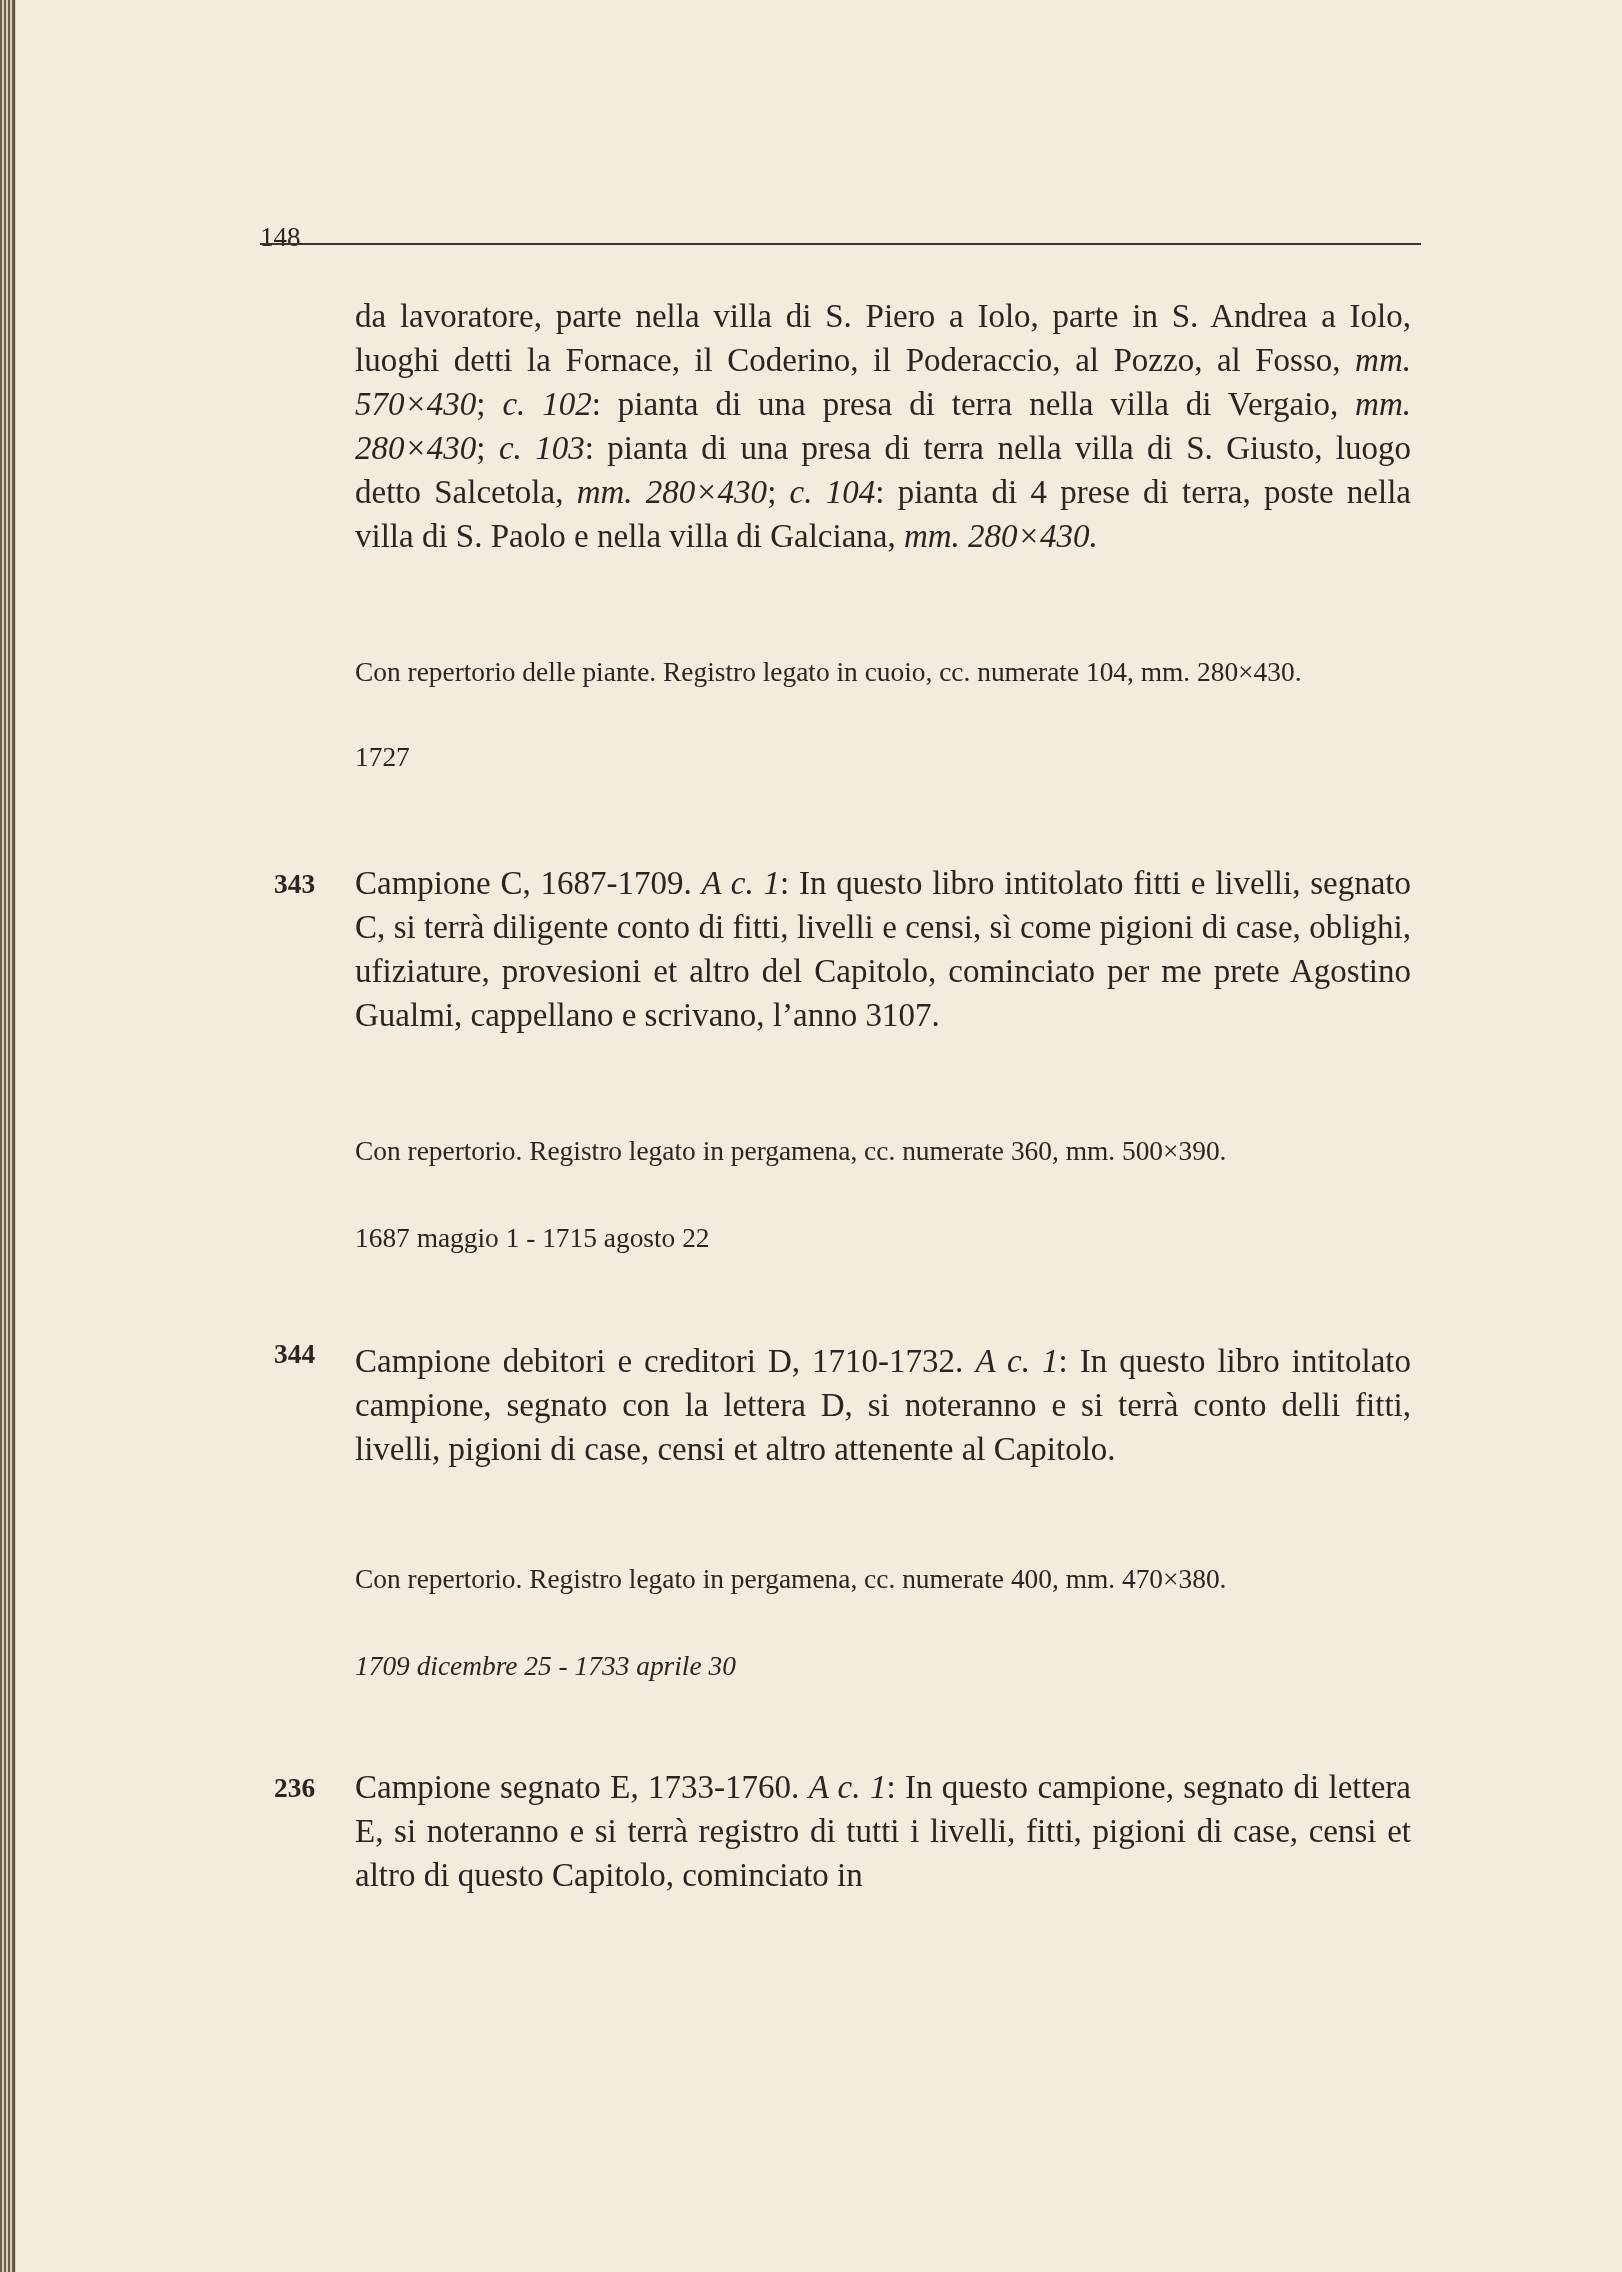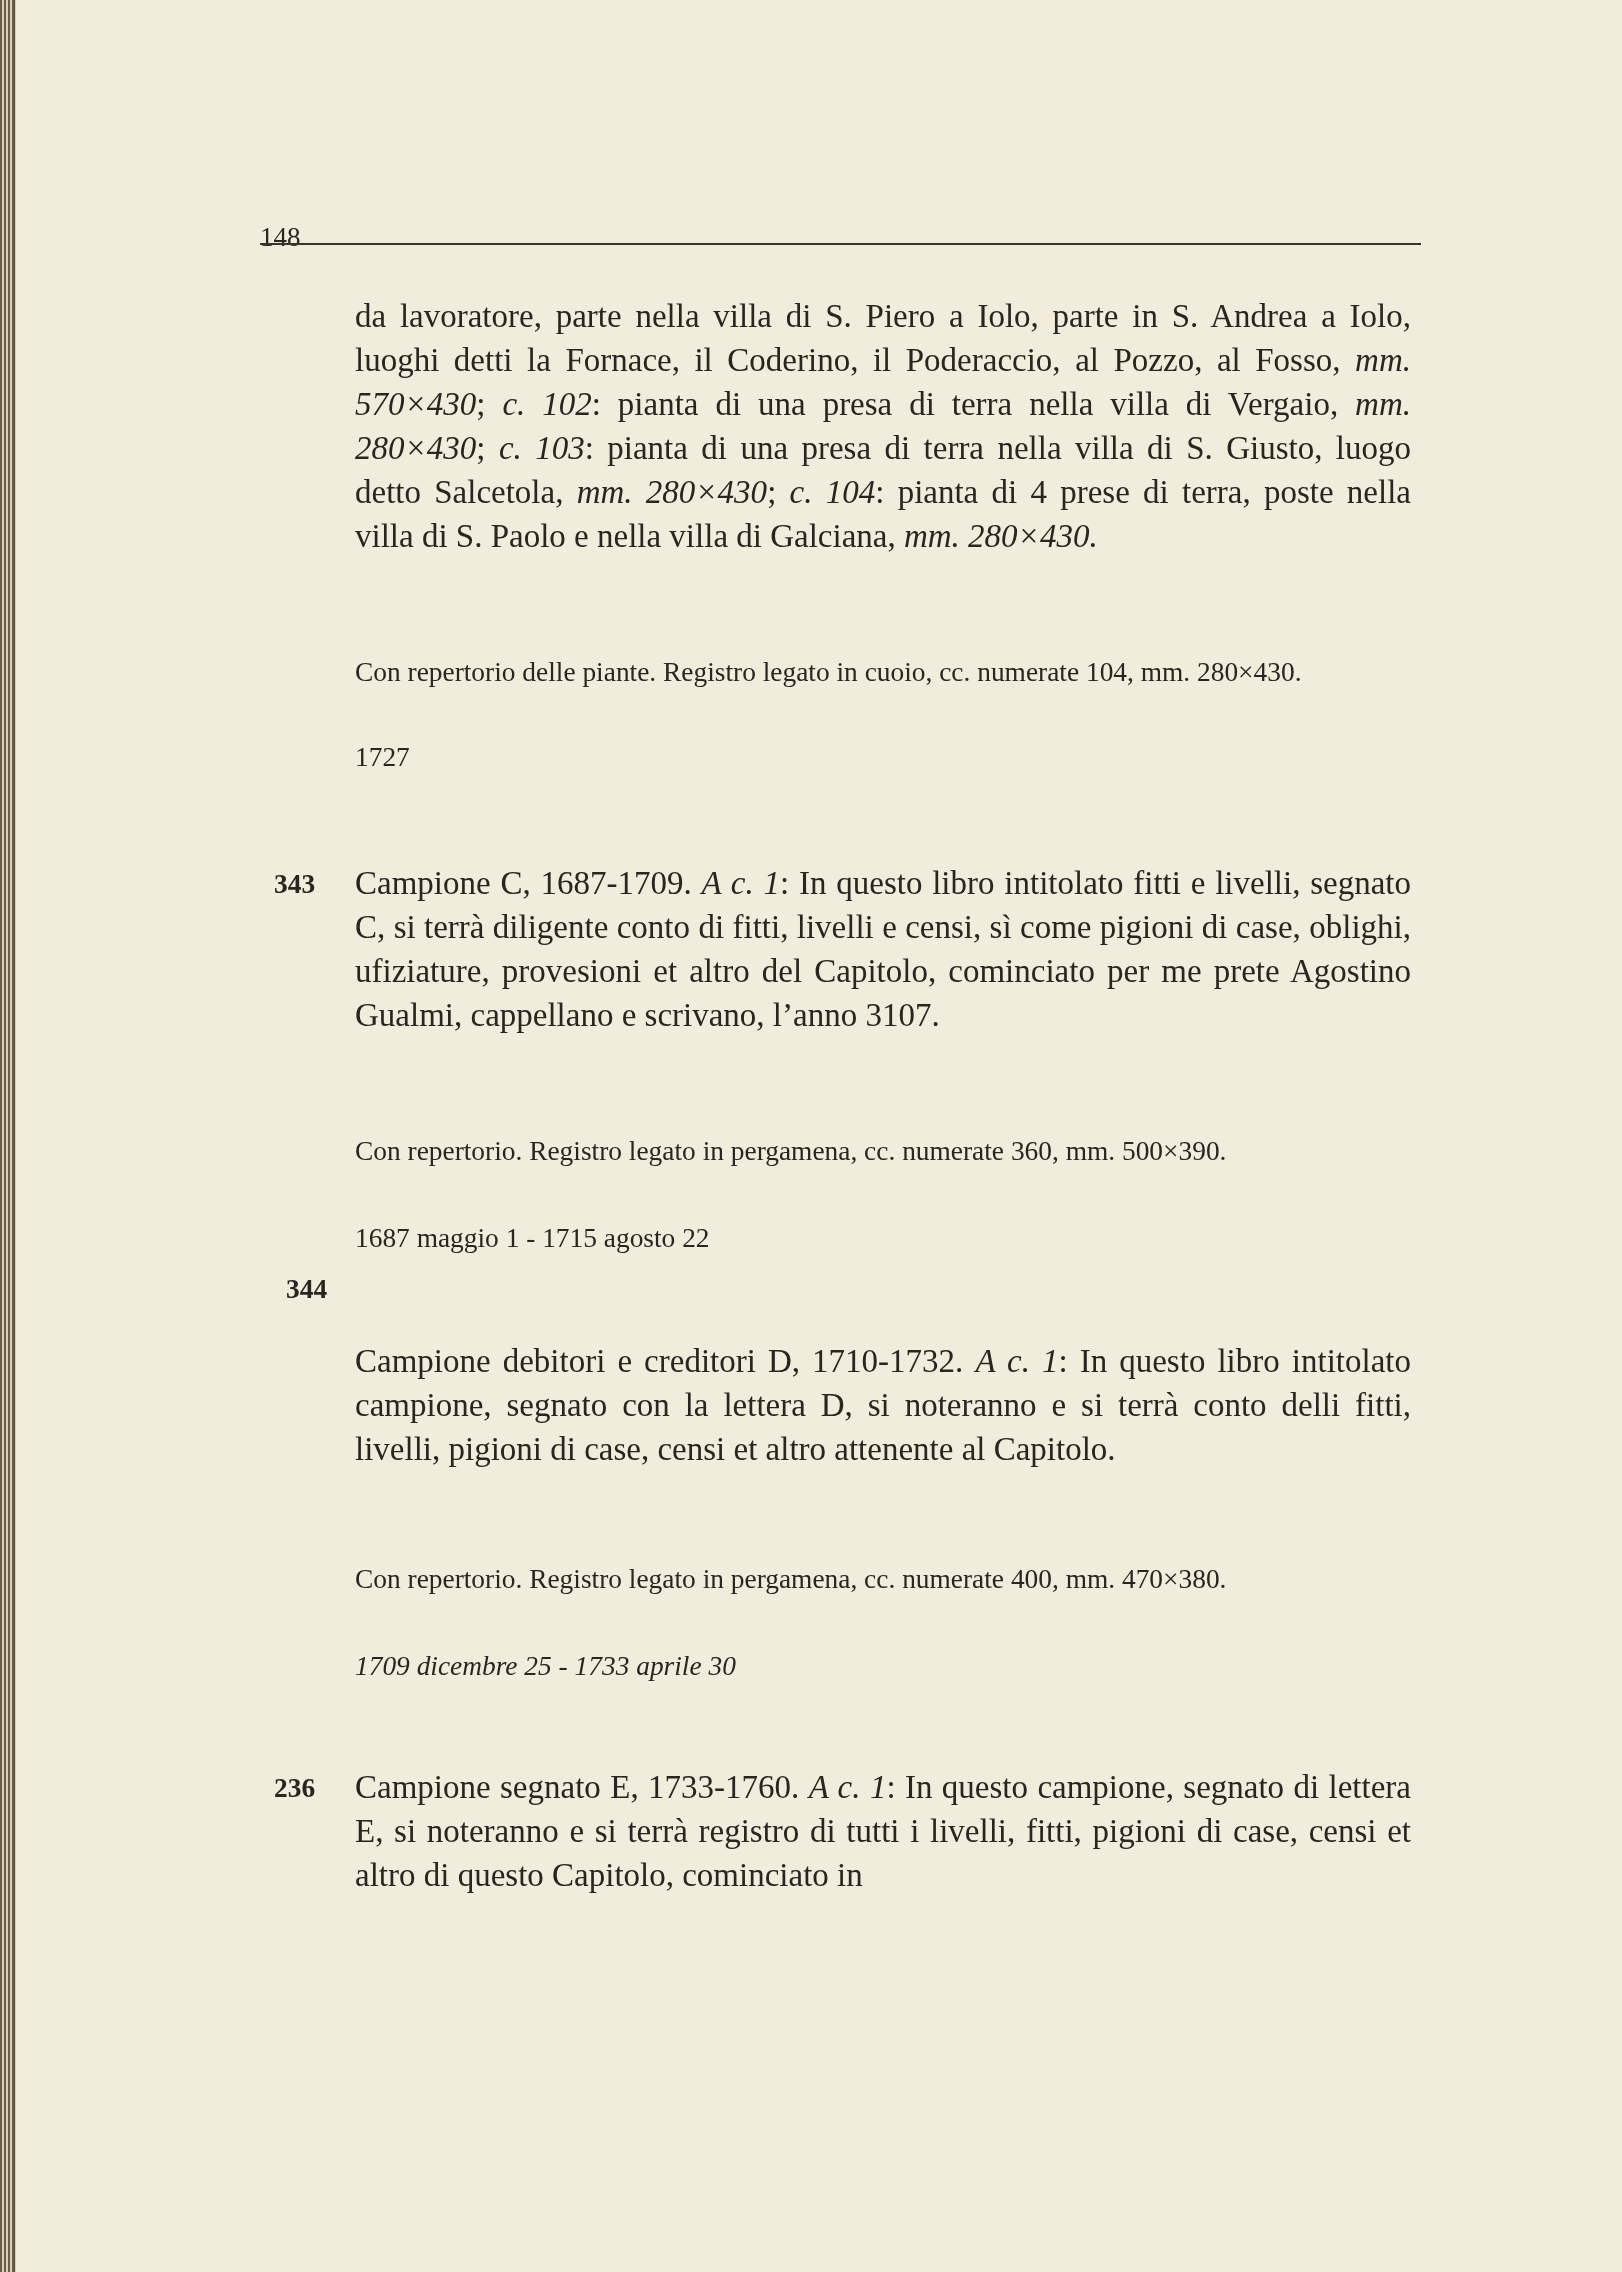--- a/index.html
+++ b/index.html
@@ -60,21 +60,21 @@
 <div class="block note" style="top:656px;">Con repertorio delle piante. Registro legato in cuoio, cc. numerate 104, mm. 280×430.</div>
 <div class="block date" style="top:741px;">1727</div>
 
 <div class="entry-num" style="top:869px;">343</div>
 <div class="block main" style="top:861px;">
   <span>Campione C, 1687-1709. </span><em>A c. 1</em><span>: In questo libro intitolato fitti e livelli, segnato C, si terrà diligente conto di fitti, livelli e censi, sì come pigioni di case, oblighi, ufiziature, provesioni et altro del Capitolo, cominciato per me prete Agostino Gualmi, cappellano e scrivano, l’anno 3107.</span>
 </div>
 <div class="block note" style="top:1135px;">Con repertorio. Registro legato in pergamena, cc. numerate 360, mm. 500×390.</div>
 <div class="block date" style="top:1222px;">1687 maggio 1 - 1715 agosto 22</div>
 
-<div class="entry-num" style="top:1274px;margin-left:12px;">344</div>
+<div class="entry-num" style="top:1339px;">344</div>
 <div class="block main" style="top:1339px;">
   <span>Campione debitori e creditori D, 1710-1732. </span><em>A c. 1</em><span>: In questo libro intitolato campione, segnato con la lettera D, si noteranno e si terrà conto delli fitti, livelli, pigioni di case, censi et altro attenente al Capitolo.</span>
 </div>
 <div class="block note" style="top:1563px;">Con repertorio. Registro legato in pergamena, cc. numerate 400, mm. 470×380.</div>
 <div class="block date" style="top:1650px;font-style:italic;">1709 dicembre 25 - 1733 aprile 30</div>
 
 <div class="entry-num" style="top:1773px;">236</div>
 <div class="block main" style="top:1765px;">
   <span>Campione segnato E, 1733-1760. </span><em>A c. 1</em><span>: In questo campione, segnato di lettera E, si noteranno e si terrà registro di tutti i livelli, fitti, pigioni di case, censi et altro di questo Capitolo, cominciato in</span>
 </div>

